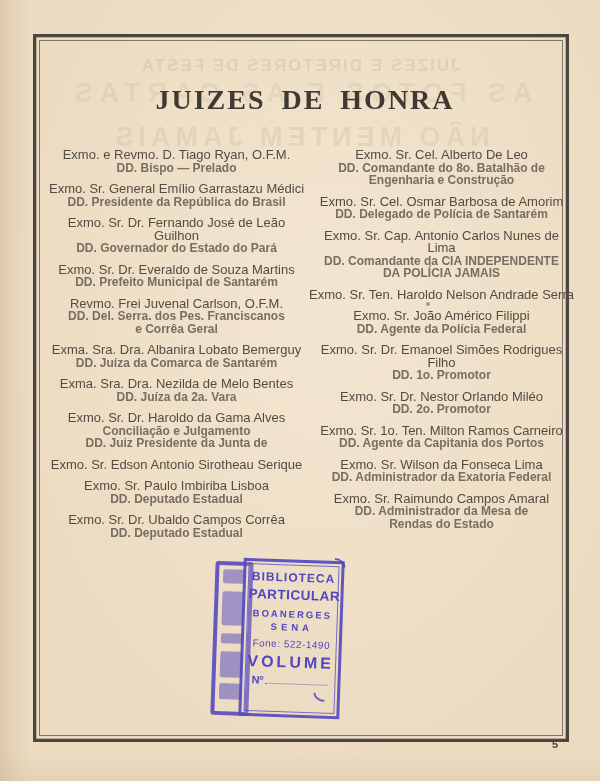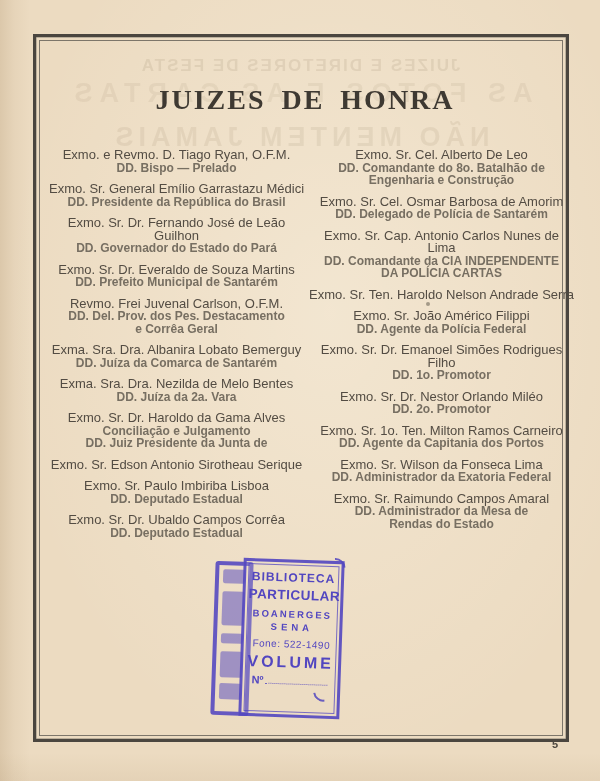--- a/index.html
+++ b/index.html
@@ -138,21 +138,21 @@
       <div class="entry">
         <div class="name-line">Exmo. Sr. Dr. Fernando José de Leão Guilhon</div>
         <div class="role-line">DD. Governador do Estado do Pará</div>
       </div>
       <div class="entry">
         <div class="name-line">Exmo. Sr. Dr. Everaldo de Souza Martins</div>
         <div class="role-line">DD. Prefeito Municipal de Santarém</div>
       </div>
       <div class="entry">
         <div class="name-line">Revmo. Frei Juvenal Carlson, O.F.M.</div>
-        <div class="role-line">DD. Del. Prov. dos Pes. Destacamento</div>
+        <div class="role-line">DD. Del. Serra. dos Pes. Franciscanos</div>
         <div class="role-line">e Corrêa Geral</div>
       </div>
       <div class="entry">
         <div class="name-line">Exma. Sra. Dra. Albanira Lobato Bemerguy</div>
         <div class="role-line">DD. Juíza da Comarca de Santarém</div>
       </div>
       <div class="entry">
         <div class="name-line">Exma. Sra. Dra. Nezilda de Melo Bentes</div>
         <div class="role-line">DD. Juíza da 2a. Vara</div>
       </div>
@@ -179,21 +179,21 @@
         <div class="role-line">DD. Comandante do 8o. Batalhão de</div>
         <div class="role-line">Engenharia e Construção</div>
       </div>
       <div class="entry">
         <div class="name-line">Exmo. Sr. Cel. Osmar Barbosa de Amorim</div>
         <div class="role-line">DD. Delegado de Polícia de Santarém</div>
       </div>
       <div class="entry">
         <div class="name-line">Exmo. Sr. Cap. Antonio Carlos Nunes de Lima</div>
         <div class="role-line">DD. Comandante da CIA INDEPENDENTE</div>
-        <div class="role-line">DA POLÍCIA CARTAS</div>
+        <div class="role-line">DA POLÍCIA JAMAIS</div>
       </div>
       <div class="entry">
         <div class="name-line">Exmo. Sr. Ten. Haroldo Nelson Andrade Serra</div>
       </div>
       <div class="entry">
         <div class="name-line">Exmo. Sr. João Américo Filippi</div>
         <div class="role-line">DD. Agente da Polícia Federal</div>
       </div>
       <div class="entry">
         <div class="name-line">Exmo. Sr. Dr. Emanoel Simões Rodrigues Filho</div>

